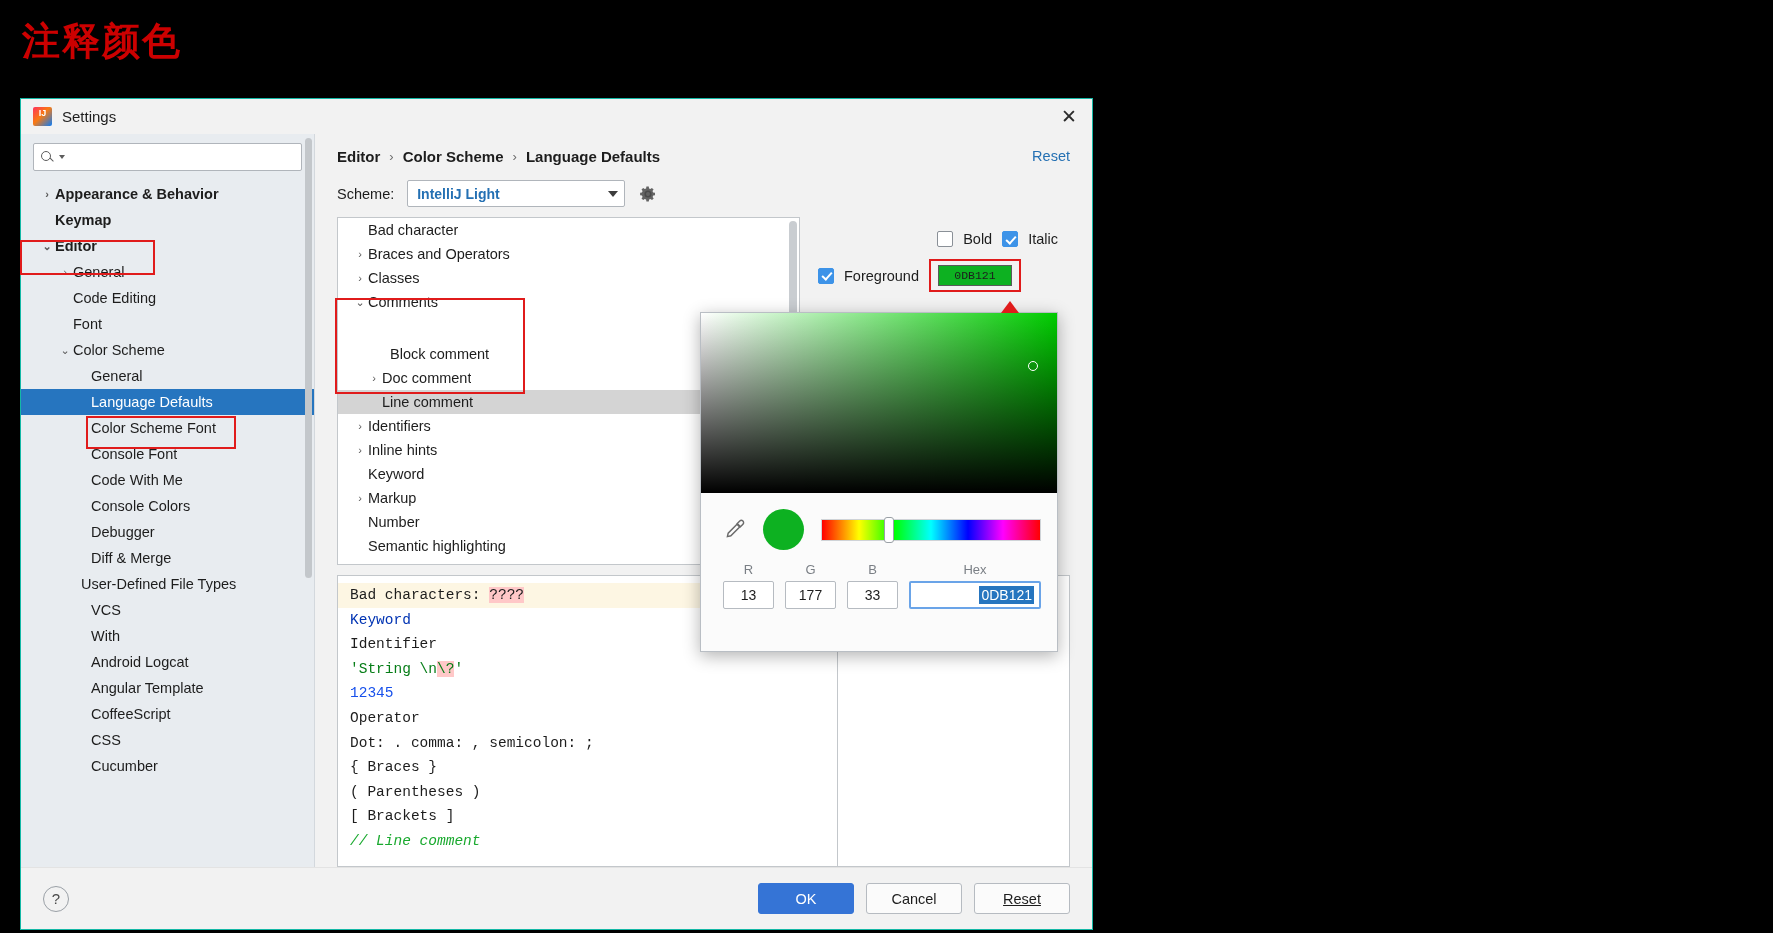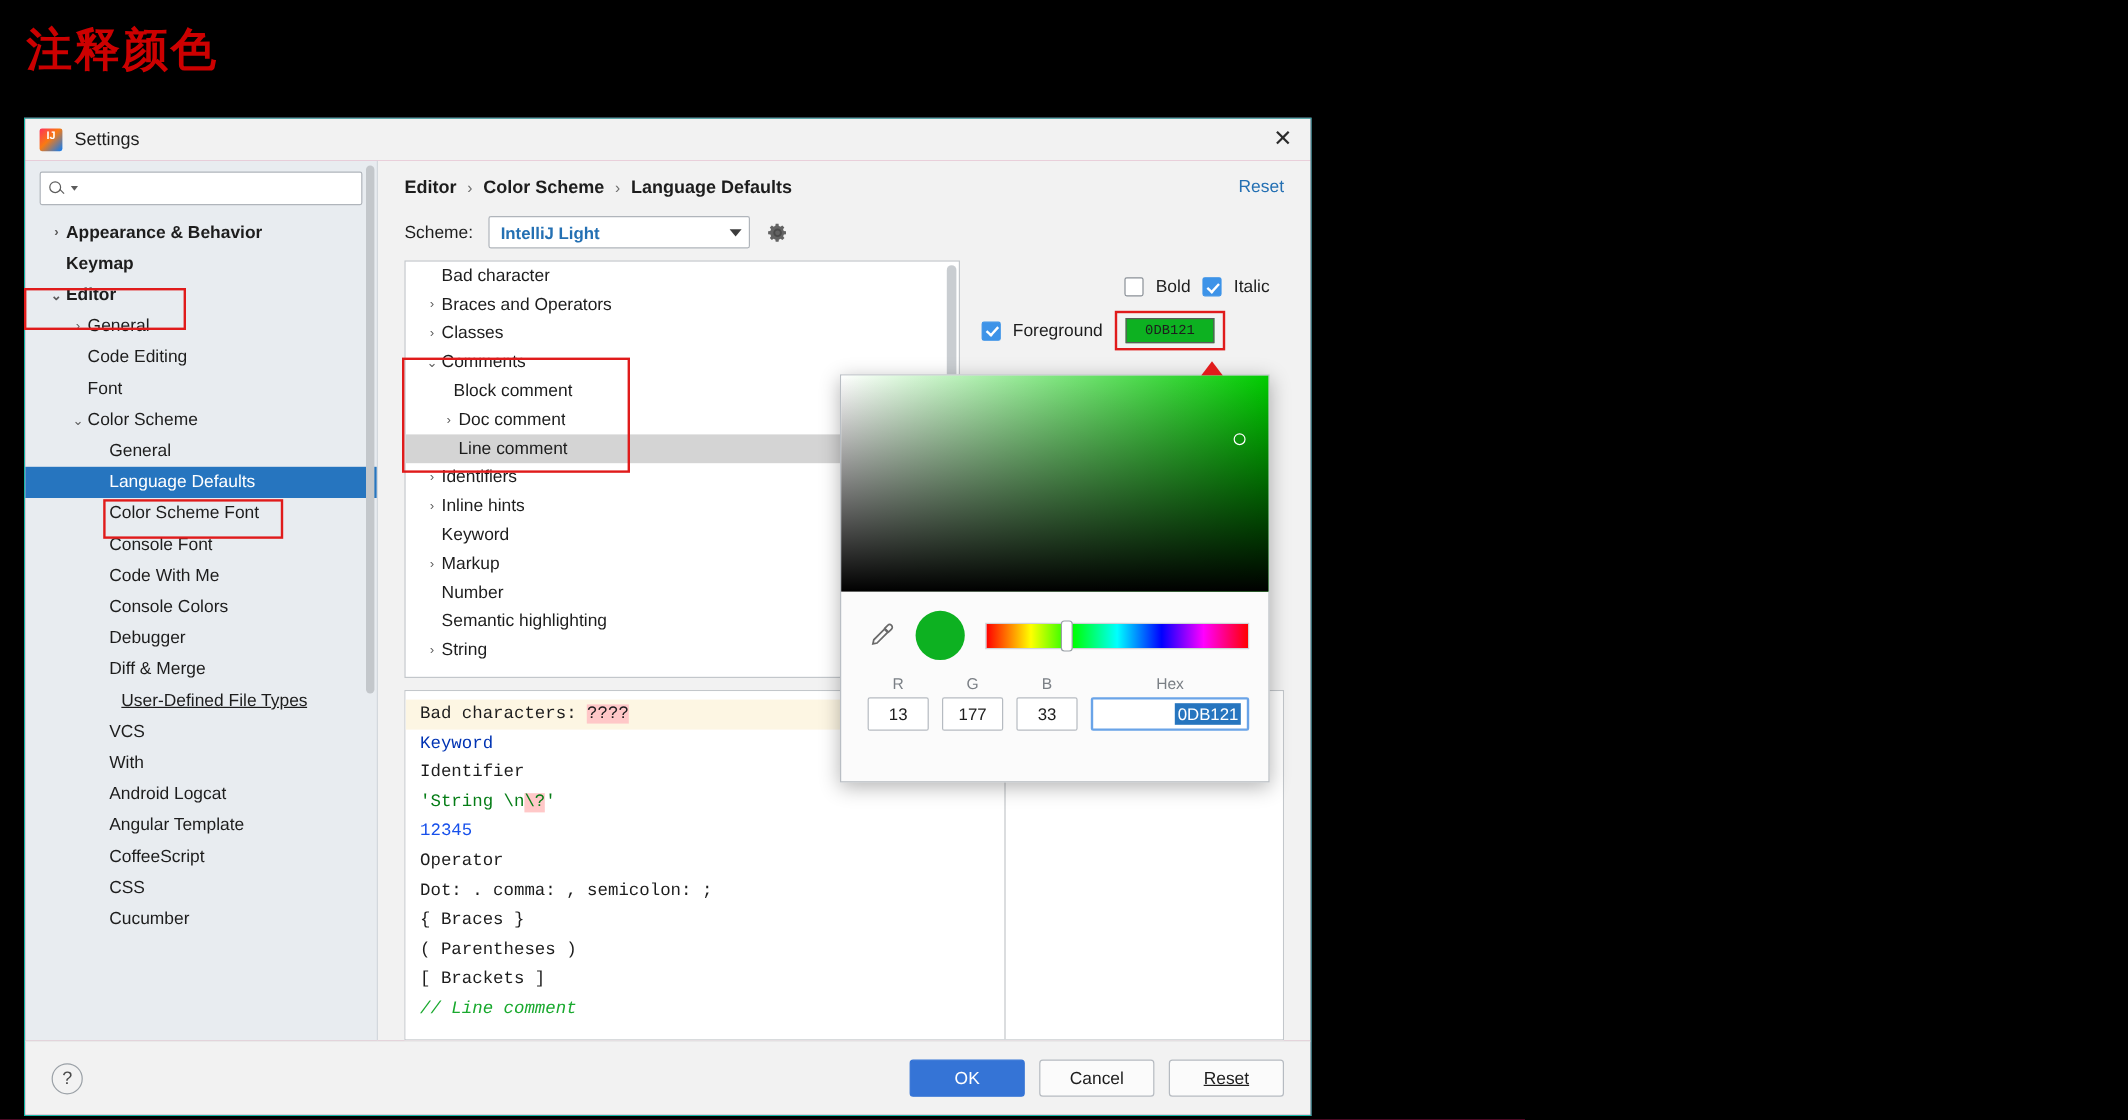--- a/index.html
+++ b/index.html
@@ -305,21 +305,21 @@
             <span class="lbl">Console Colors</span>
           </div>
           <div class="tree-row" style="padding-left: 54px;">
             <span class="chev"></span>
             <span class="lbl">Debugger</span>
           </div>
           <div class="tree-row" style="padding-left: 54px;">
             <span class="chev"></span>
             <span class="lbl">Diff &amp; Merge</span>
           </div>
-          <div class="tree-row" style="padding-left: 64px; text-decoration: underline;">
+          <div class="tree-row" style="padding-left: 44px;">
             <span class="chev"></span>
             <span class="lbl">User-Defined File Types</span>
           </div>
           <div class="tree-row" style="padding-left: 54px;">
             <span class="chev"></span>
             <span class="lbl">VCS</span>
           </div>
           <div class="tree-row" style="padding-left: 54px;">
             <span class="chev"></span>
             <span class="lbl">With</span>
@@ -389,21 +389,21 @@
                   <span class="lbl">Braces and Operators</span>
                 </div>
                 <div class="cs-row" style="padding-left: 14px;">
                   <span class="chev">›</span>
                   <span class="lbl">Classes</span>
                 </div>
                 <div class="cs-row" style="padding-left: 14px;">
                   <span class="chev">⌄</span>
                   <span class="lbl">Comments</span>
                 </div>
-                <div class="cs-row" style="padding-left: 24px;">
+                <div class="cs-row" style="padding-left: 36px; margin-top: 28px;">
                   <span class="chev"></span>
                   <span class="lbl">Block comment</span>
                 </div>
                 <div class="cs-row" style="padding-left: 28px;">
                   <span class="chev">›</span>
                   <span class="lbl">Doc comment</span>
                 </div>
                 <div class="cs-row sel" style="padding-left: 28px;">
                   <span class="chev"></span>
                   <span class="lbl">Line comment</span>

